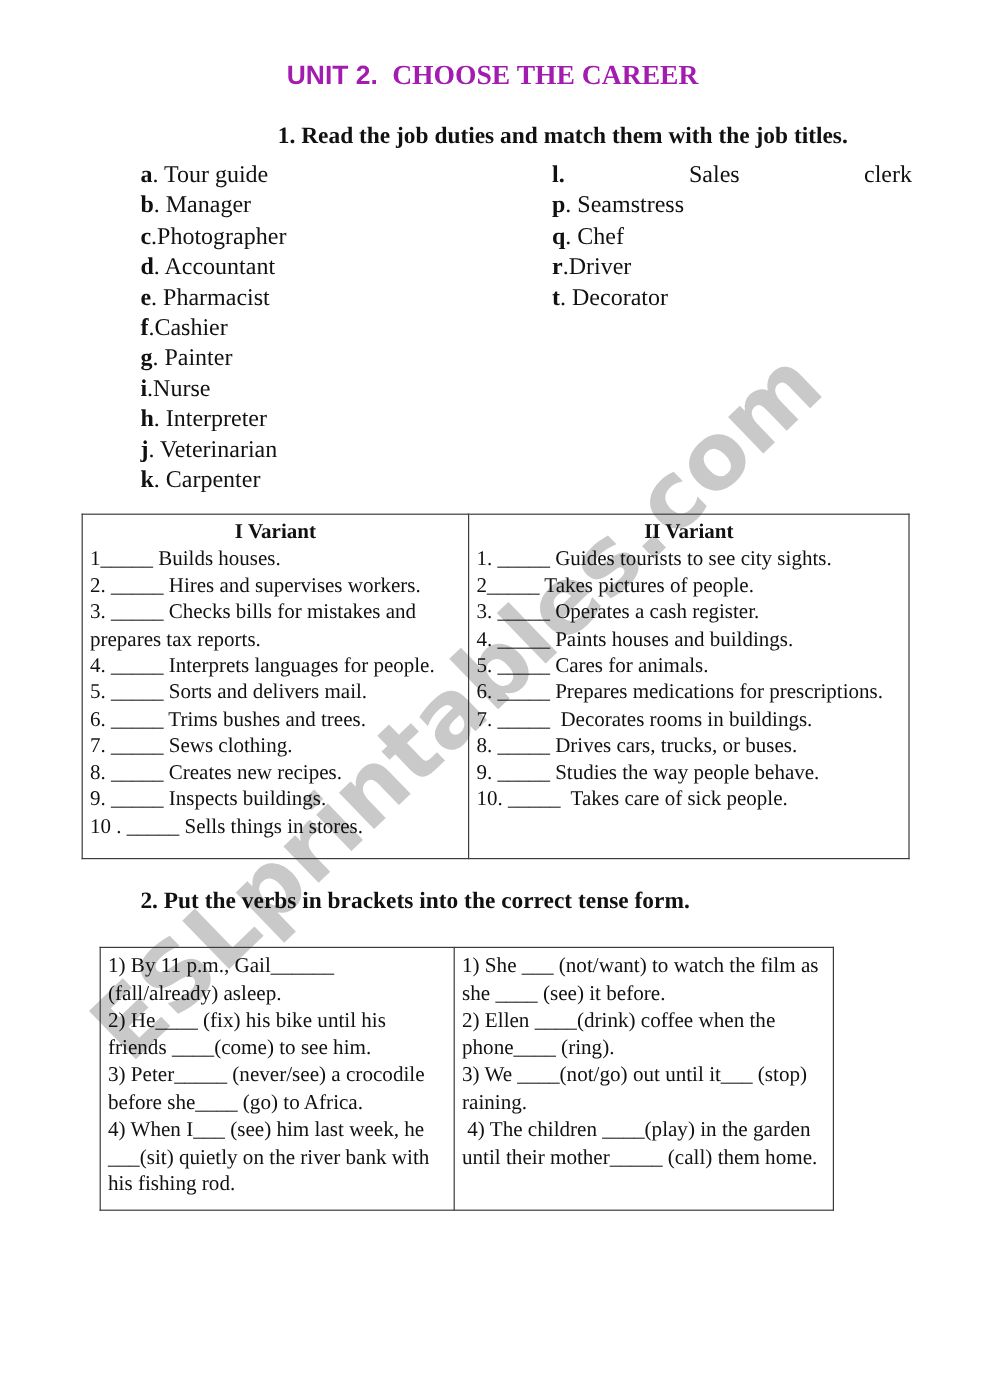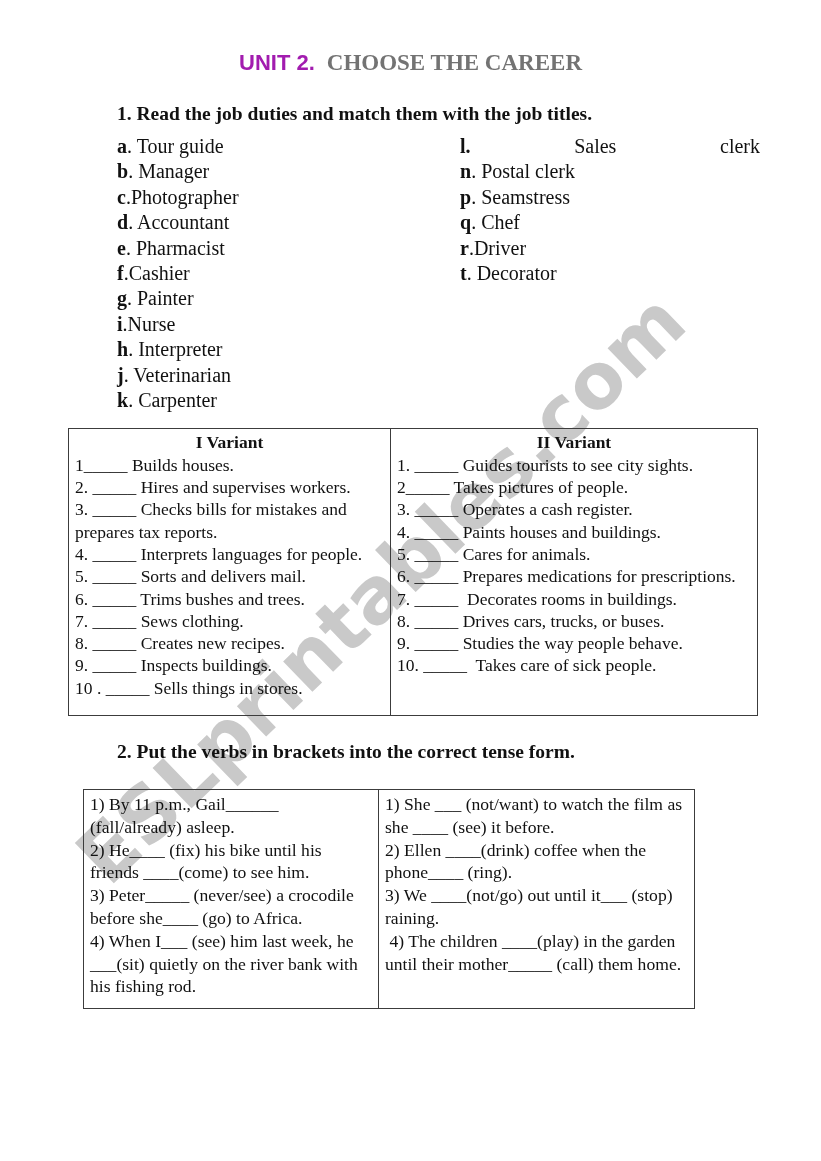--- a/index.html
+++ b/index.html
@@ -17,23 +17,23 @@
     z-index:0; letter-spacing:0px; user-select:none;
   }
   .content { position:relative; z-index:1; }
   .title { padding-top:50px; text-align:center; }
   .title .t-unit {
     font-family:"Liberation Sans", sans-serif; font-weight:bold;
     font-size:22px; color:#a21caf;
   }
   .title .t-rest {
     font-family:"Liberation Serif", serif; font-weight:bold;
-    font-size:23px; color:#737373; margin-left:8px;
+    font-size:23px; color:#a21caf; margin-left:8px;
   }
-  .h1 { margin:27px 0 0 117px; font-size:19.5px; font-weight:bold; }
+  .h1 { margin:27px 0 0 117px; font-size:19.5px; font-weight:bold;text-align:center; }
   .cols { display:flex; margin:9px 0 0 117px; font-size:20px; }
   .col-left { width:343px; }
   .col-right { width:300px; }
   .jt { line-height:25.4px; white-space:pre; }
   .jt b { font-weight:bold; }
   .jt-sales { display:flex; justify-content:space-between; line-height:25.4px; }
   table { border-collapse:collapse; }
   .tbl1 { margin:15px 0 16px 68px; width:690px; table-layout:fixed; }
   .tbl1 td {
     border:1.5px solid #3c3c3c; vertical-align:top;
@@ -79,21 +79,20 @@
         <div class="jt"><b>h</b><span>. Interpreter</span></div>
         <div class="jt"><b>j</b><span>. Veterinarian</span></div>
         <div class="jt"><b>k</b><span>. Carpenter</span></div>
       </div>
       <div class="col-right">
         <div class="jt-sales">
           <b>l.</b>
           <span>Sales</span>
           <span>clerk</span>
         </div>
-        <div class="jt"><b>n</b><span>. Postal clerk</span></div>
         <div class="jt"><b>p</b><span>. Seamstress</span></div>
         <div class="jt"><b>q</b><span>. Chef</span></div>
         <div class="jt"><b>r</b><span>.Driver</span></div>
         <div class="jt"><b>t</b><span>. Decorator</span></div>
       </div>
     </div>
 
     <table class="tbl1">
       <tbody>
           <tr>

